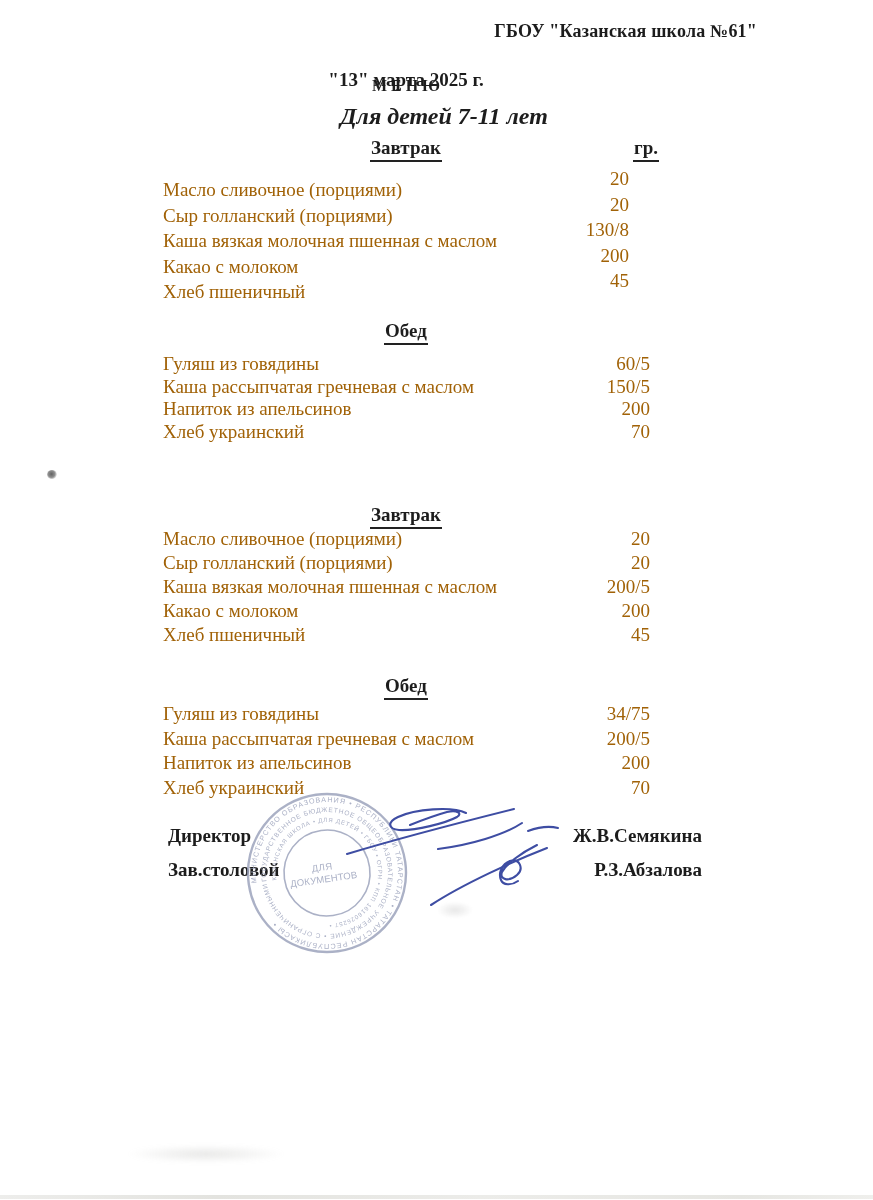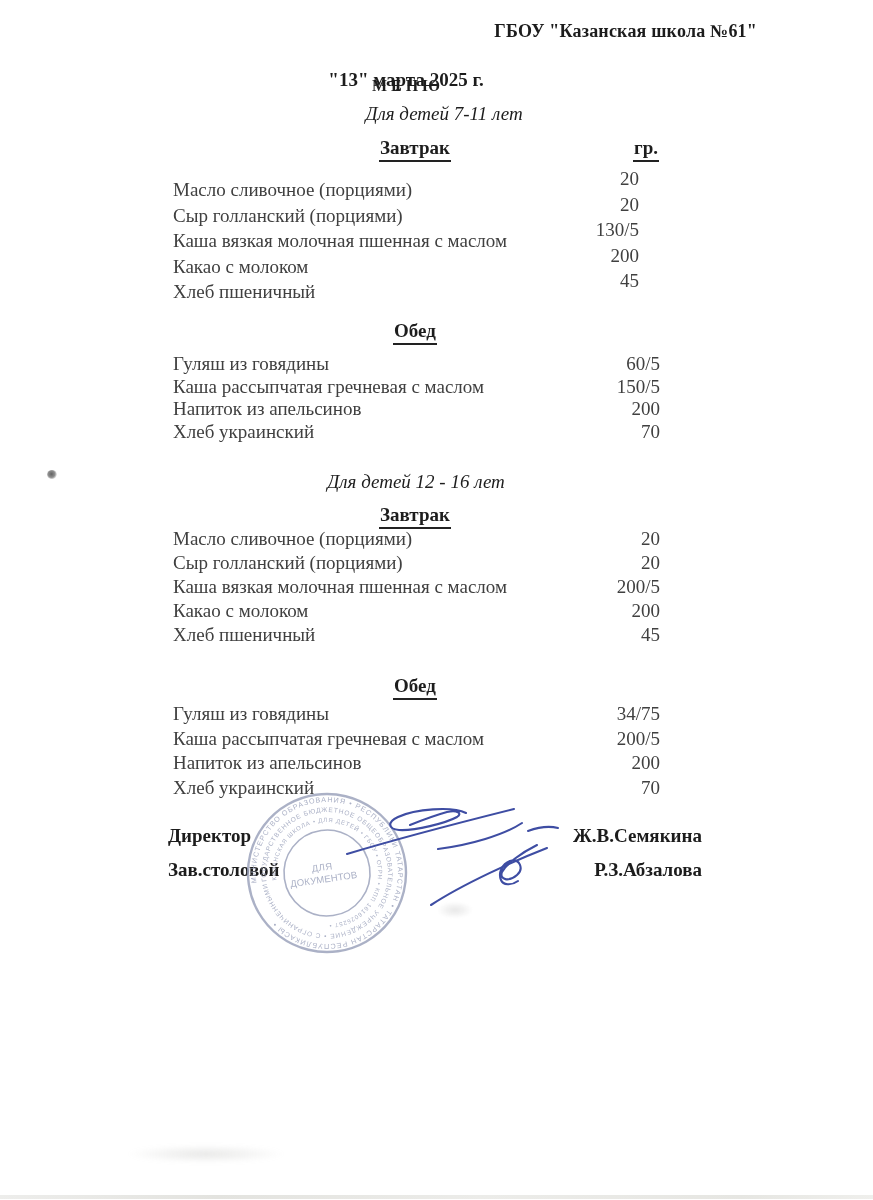--- a/index.html
+++ b/index.html
@@ -21,42 +21,42 @@
   .menu-title{
     position:absolute;top:49px;left:0;width:812px;
     text-align:center;font-weight:bold;font-size:16px;color:#1f1f1f;margin-top:28px;
   }
   .menu-date{
     position:absolute;top:69px;left:0;width:812px;
     text-align:center;font-weight:bold;font-size:19px;color:#1c1c1c;
   }
   .group-title{
     position:absolute;text-align:center;
-    font-weight:normal;font-style:italic;font-size:19px;color:#1d1d1d;
+    font-weight:bold;font-style:italic;font-size:24px;color:#1d1d1d;
   }
   .gt1{top:103px;left:76px;width:736px;}
   .gt2{top:471px;left:0;width:832px;}
 
   .meal-head{
-    position:absolute;left:173px;width:484px;
+    position:absolute;left:164px;width:484px;
     text-align:center;font-weight:bold;font-size:19px;color:#1d1d1d;
   }
   .meal-head .u, .grams-head .u{
     display:inline-block;border-bottom:2px solid #222;padding:0 1px 1px 1px;
   }
   .grams-head{
     position:absolute;left:182px;width:477px;
     text-align:right;font-weight:bold;font-size:19px;color:#1d1d1d;
   }
   .mh1{top:137px;} .gh1{top:137px;}
   .mo1{top:320px;}
   .mh2{top:504px;}
   .mo2{top:675px;}
 
-  .sec{position:absolute;left:173px;width:487px;font-size:19px;color:#404040;}
+  .sec{position:absolute;left:163px;width:487px;font-size:19px;color:#a16207;}
   .sec .row{display:flex;justify-content:space-between;align-items:baseline;}
   .sec .dish{white-space:nowrap;}
   .sec .grams{width:90px;text-align:right;white-space:nowrap;}
   .s1b{top:179px;} .s1b .row{height:25.5px;}
   .s1b .grams{transform:translateY(-11px);padding-right:21px;}
   .s1l{top:353px;} .s1l .row{height:22.5px;}
   .s2b{top:528px;} .s2b .row{height:24px;}
   .s2l{top:703px;} .s2l .row{height:24.5px;}
 
   .signoff{
@@ -107,21 +107,21 @@
     <div class="row">
       <span class="dish">Масло сливочное (порциями)</span>
       <span class="grams">20</span>
     </div>
     <div class="row">
       <span class="dish">Сыр голланский (порциями)</span>
       <span class="grams">20</span>
     </div>
     <div class="row">
       <span class="dish">Каша вязкая молочная пшенная с маслом</span>
-      <span class="grams">130/5</span>
+      <span class="grams">130/8</span>
     </div>
     <div class="row">
       <span class="dish">Какао с молоком</span>
       <span class="grams">200</span>
     </div>
     <div class="row">
       <span class="dish">Хлеб пшеничный</span>
       <span class="grams">45</span>
     </div>
   </div>
@@ -140,21 +140,20 @@
     <div class="row">
       <span class="dish">Напиток из апельсинов</span>
       <span class="grams">200</span>
     </div>
     <div class="row">
       <span class="dish">Хлеб украинский</span>
       <span class="grams">70</span>
     </div>
   </div>
 
-  <div class="group-title gt2">Для детей 12 - 16 лет</div>
 
   <div class="meal-head mh2"><span class="u">Завтрак</span></div>
 
   <div class="sec s2b">
     <div class="row">
       <span class="dish">Масло сливочное (порциями)</span>
       <span class="grams">20</span>
     </div>
     <div class="row">
       <span class="dish">Сыр голланский (порциями)</span>

